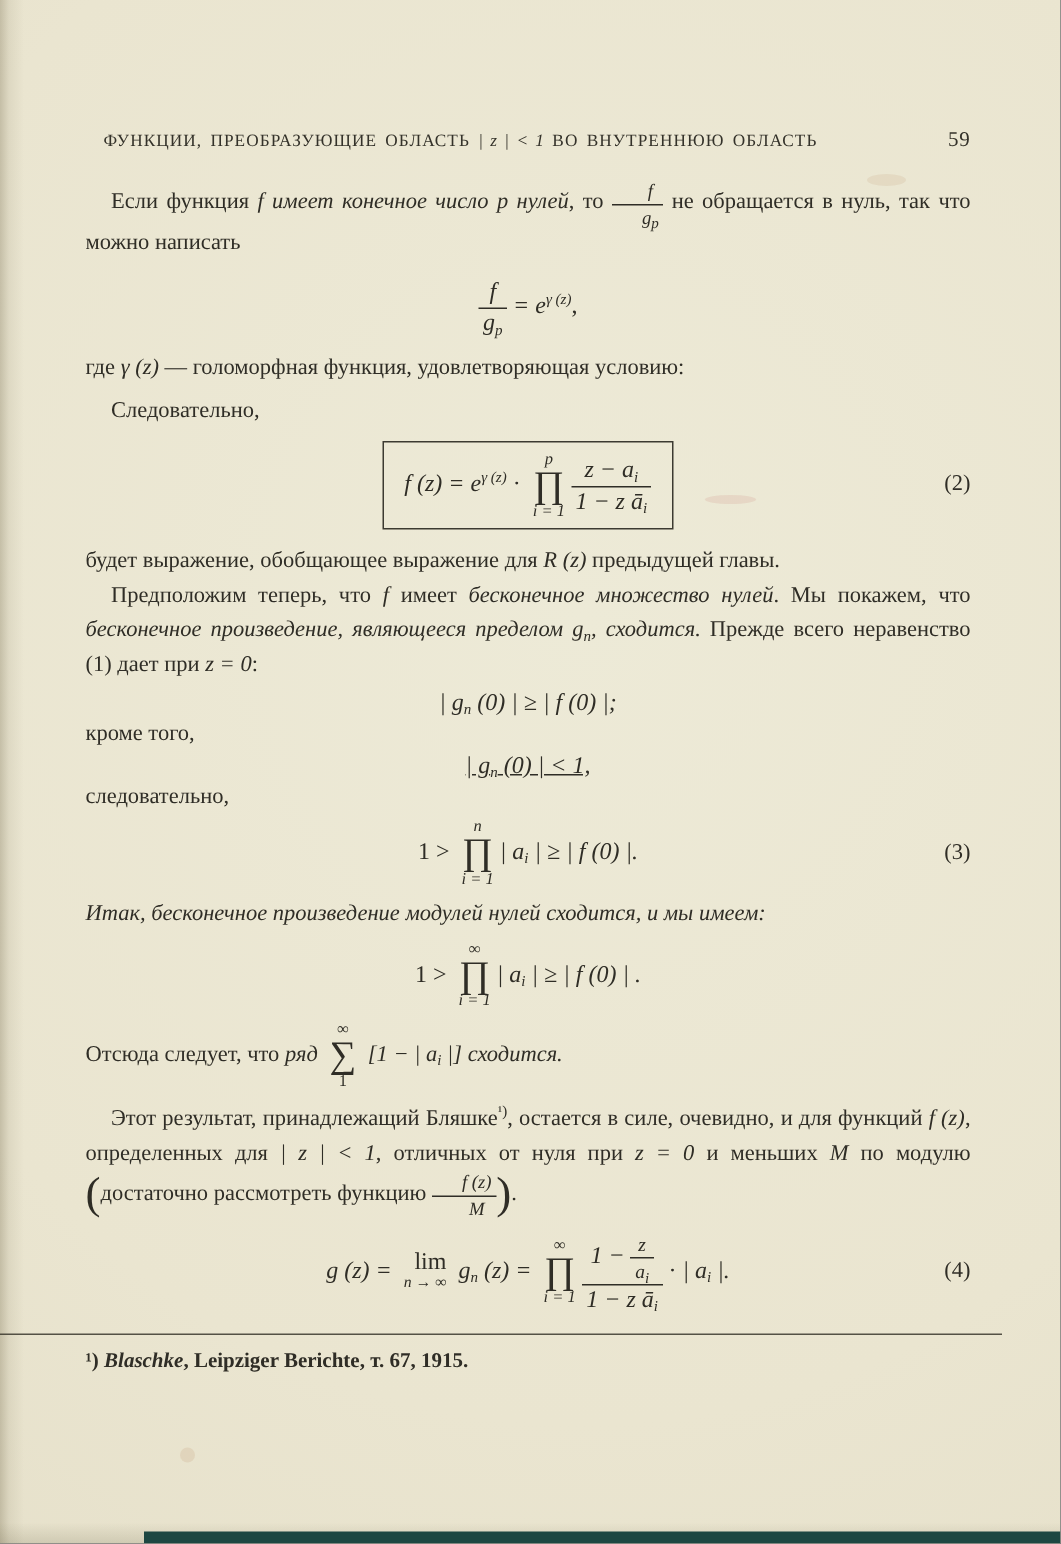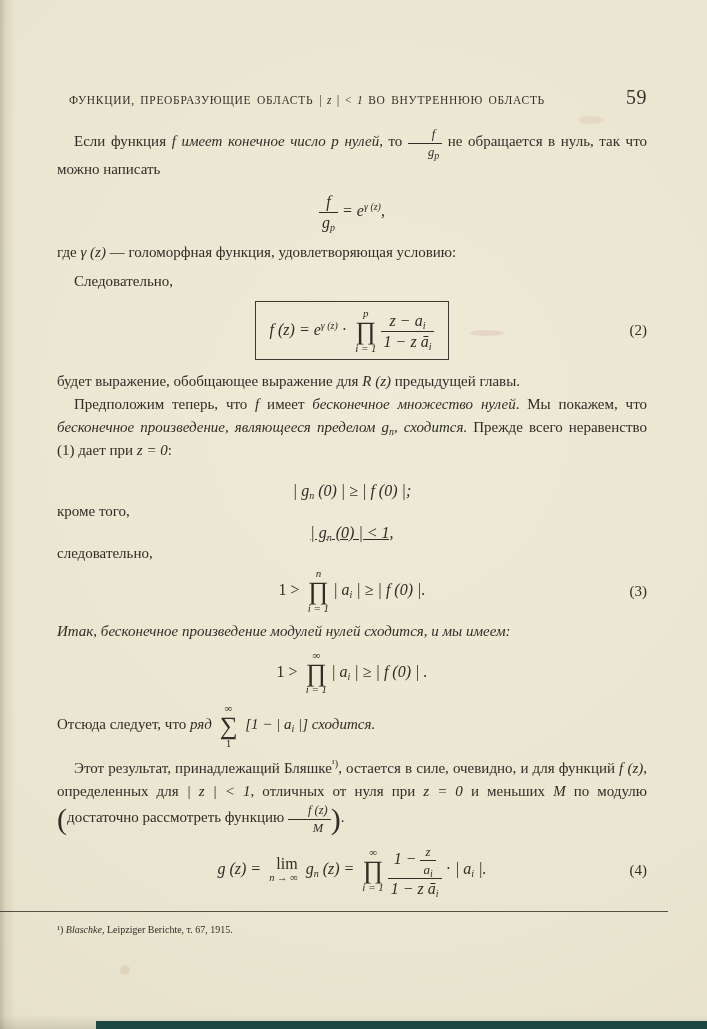--- a/index.html
+++ b/index.html
@@ -9,21 +9,21 @@
     background:
       linear-gradient(90deg, rgba(110,100,70,.30) 0px, rgba(110,100,70,.10) 6px, rgba(110,100,70,0) 16px),
       linear-gradient(0deg, rgba(100,95,65,.18) 0px, rgba(100,95,65,0) 14px),
       radial-gradient(130% 95% at 55% 40%, #edead7 0%, #eae5d0 55%, #e3ddc6 100%);
   }
   .content{padding:86px 60px 0 57px;}
   
   .rh{display:flex;justify-content:space-between;align-items:baseline;
       font-size:11.5px;letter-spacing:.7px;word-spacing:2px;color:#34322a;padding-left:12px;}
   .rh .m{font-style:italic;letter-spacing:0;}
-  .rh .pageno{font-size:20px;letter-spacing:.5px;margin-left:20px;}
+  .rh .pageno{font-size:14px;letter-spacing:.5px;margin-left:20px;}
   
   p.body{margin:0;text-align:justify;font-size:15px;line-height:23px;}
   p.ind{text-indent:17px;}
   .it,.m{font-style:italic;}
   sub,sup{font-style:italic;line-height:0;}
   sub{font-size:10px;vertical-align:-3px;}
   sup{font-size:10px;vertical-align:6px;}
   
   .frac{display:inline-block;vertical-align:middle;text-align:center;line-height:1;}
   .frac > .fn{display:block;padding:1px 3px 2px;}
@@ -39,21 +39,21 @@
   .bop .bs{font-size:25px;line-height:.95;font-style:normal;}
   .sums{font-size:22px;}
   .limop{display:inline-flex;flex-direction:column;align-items:flex-end;vertical-align:middle;line-height:1;margin:0 4px;}
   .limop .ls{font-style:normal;}
   .limop .lb{font-size:10.5px;font-style:italic;margin-top:1px;}
   .eqbox{display:inline-block;border:1.5px solid #3c3a31;padding:6px 14px 5px;}
   .bigparen{font-size:30px;font-weight:300;vertical-align:middle;line-height:0;}
   .aside{margin:0;}
   
   .fnrule{border:none;border-top:1px solid rgba(58,55,45,.85);margin:14px 0 9px -57px;width:668px;}
-  .footnote{font-size:10px;line-height:18px;margin:0;}
+  .footnote{font-size:14px;line-height:18px;margin:0;font-weight:bold;}
   
   .bottom-bar{position:absolute;left:96px;right:0;bottom:0;height:8px;background:#1d4742;}
   .stain1{position:absolute;left:578px;top:116px;width:26px;height:8px;border-radius:50%;background:rgba(170,110,60,.10);}
   .stain2{position:absolute;left:470px;top:330px;width:34px;height:6px;border-radius:50%;background:rgba(190,90,80,.12);}
   .stain3{position:absolute;left:120px;top:965px;width:10px;height:10px;border-radius:50%;background:rgba(170,110,60,.12);}
 </style>
 </head>
 <body>
 
 <div class="page">
@@ -85,21 +85,21 @@
             <span class="bs">∏</span>
             <span class="bl">i = 1</span>
           </span><span class="frac"><span class="fn m"><span>z − a</span><sub>i</sub></span><span class="fd m"><span>1 − z ā</span><sub>i</sub></span></span></span>
       <span class="tag">(2)</span>
     </div>
 
     <p class="body" style="margin-top:8px;"><span>будет выражение, обобщающее выражение для </span><span class="m">R (z)</span><span> предыдущей главы.</span></p>
 
     <p class="body ind"><span>Предположим теперь, что </span><span class="m">f</span><span> имеет </span><span class="it">бесконечное множество нулей</span><span>. Мы покажем, что </span><span class="it">бесконечное произведение, являющееся пределом </span><span class="m">g</span><sub>n</sub><span class="it">, сходится.</span><span> Прежде всего неравенство (1) дает при </span><span class="m">z = 0</span><span>:</span></p>
 
-    <div class="disp" style="margin:20px 0 0;"><span class="m">| g</span><sub>n</sub><span class="m"> (0) | ≥ | f (0) |;</span></div>
+    <div class="disp" style="margin:5px 0 0;"><span class="m">| g</span><sub>n</sub><span class="m"> (0) | ≥ | f (0) |;</span></div>
 
     <p class="body aside"><span>кроме того,</span></p>
 
     <div class="disp" style="margin:1px 0 0;text-decoration:underline;"><span class="m">| g</span><sub>n</sub><span class="m"> (0) | &lt; 1,</span></div>
 
     <p class="body aside"><span>следовательно,</span></p>
 
     <div class="disp" style="margin:3px 0 6px;"><span>1 &gt; </span><span class="bop">
           <span class="bu">n</span>
           <span class="bs">∏</span>

